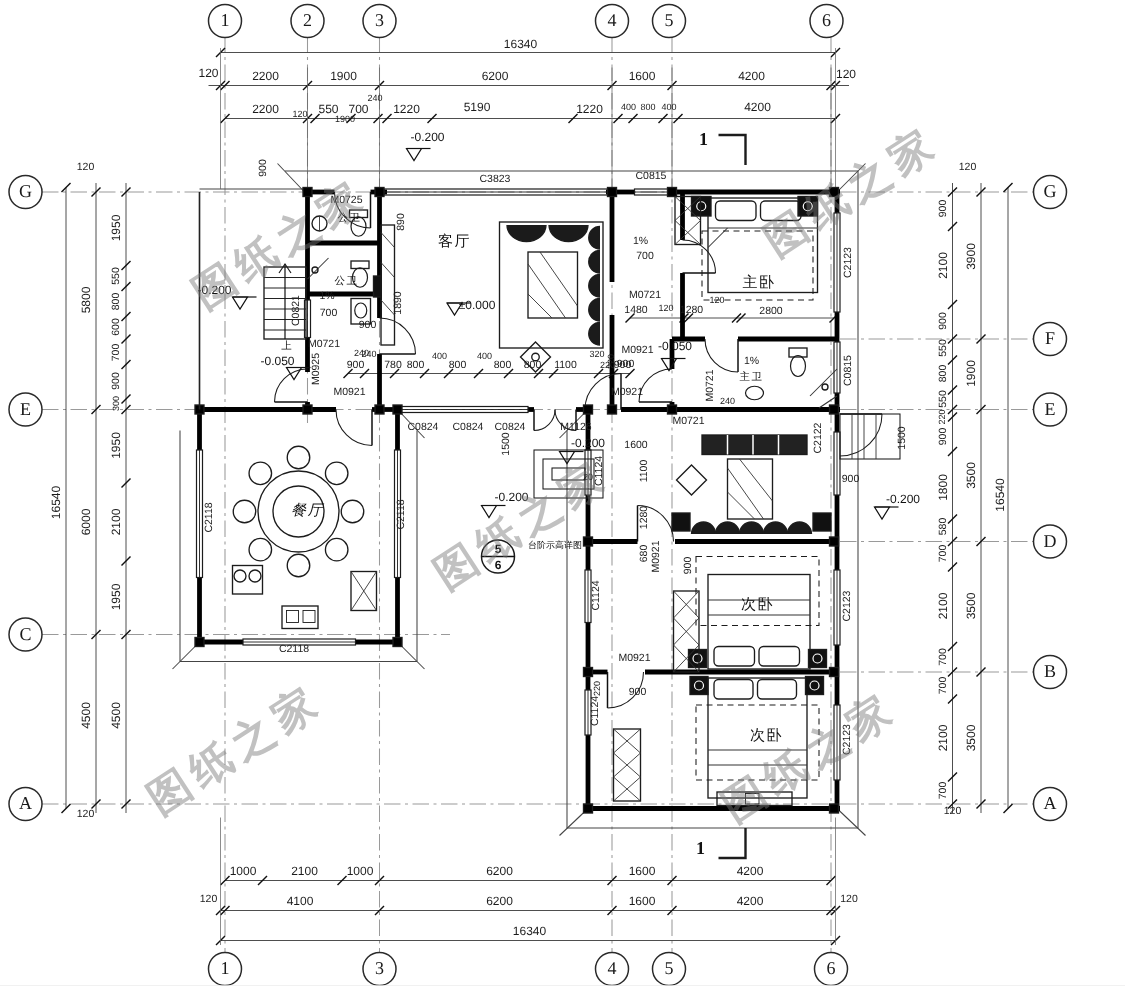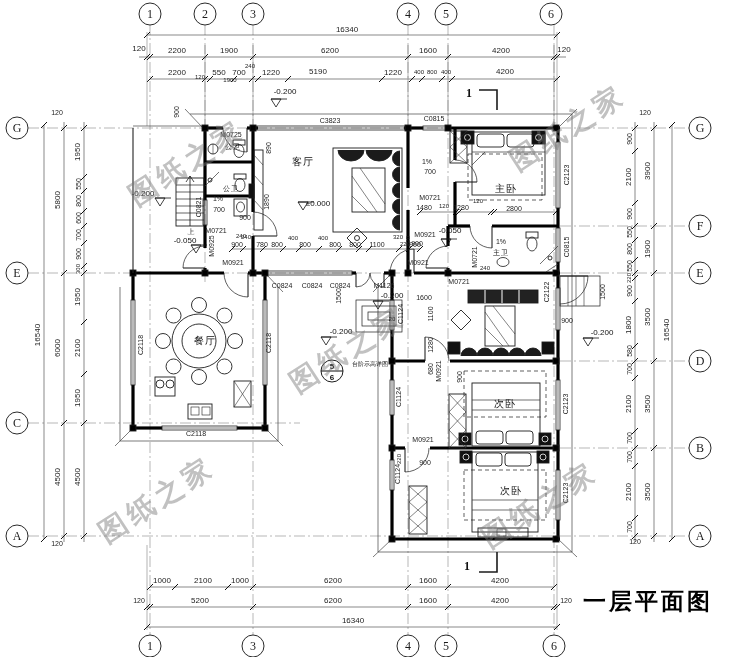--- a/index.html
+++ b/index.html
@@ -486,21 +486,21 @@
       <span class="lbl " style="left: 446px; top: 72px; font-size: 6px;">400</span>
       <span class="lbl " style="left: 505px; top: 72px;">4200</span>
       <span class="lbl  v" style="left: 176px; top: 112px; font-size: 7px;">900</span>
       <span class="lbl " style="left: 162px; top: 581px;">1000</span>
       <span class="lbl " style="left: 203px; top: 581px;">2100</span>
       <span class="lbl " style="left: 240px; top: 581px;">1000</span>
       <span class="lbl " style="left: 333px; top: 581px;">6200</span>
       <span class="lbl " style="left: 428px; top: 581px;">1600</span>
       <span class="lbl " style="left: 500px; top: 581px;">4200</span>
       <span class="lbl " style="left: 139px; top: 600px; font-size: 7px;">120</span>
-      <span class="lbl " style="left: 200px; top: 601px;">5200</span>
+      <span class="lbl " style="left: 200px; top: 601px;">4100</span>
       <span class="lbl " style="left: 333px; top: 601px;">6200</span>
       <span class="lbl " style="left: 428px; top: 601px;">1600</span>
       <span class="lbl " style="left: 500px; top: 601px;">4200</span>
       <span class="lbl " style="left: 566px; top: 600px; font-size: 7px;">120</span>
       <span class="lbl " style="left: 353px; top: 621px;">16340</span>
       <span class="lbl  v" style="left: 78px; top: 152px;">1950</span>
       <span class="lbl  v" style="left: 78px; top: 184px; font-size: 7px;">550</span>
       <span class="lbl  v" style="left: 78px; top: 201px; font-size: 7px;">800</span>
       <span class="lbl  v" style="left: 78px; top: 218px; font-size: 7px;">600</span>
       <span class="lbl  v" style="left: 78px; top: 235px; font-size: 7px;">700</span>
@@ -605,21 +605,21 @@
       <span class="lbl code" style="left: 233px; top: 262px;">M0921</span>
       <span class="lbl code" style="left: 418px; top: 262px;">M0921</span>
       <span class="lbl code" style="left: 430px; top: 197px;">M0721</span>
       <span class="lbl code" style="left: 425px; top: 234px;">M0921</span>
       <span class="lbl code v" style="left: 474px; top: 257px;">M0721</span>
       <span class="lbl code" style="left: 459px; top: 281px;">M0721</span>
       <span class="lbl code v" style="left: 438px; top: 371px;">M0921</span>
       <span class="lbl code" style="left: 423px; top: 439px;">M0921</span>
       <span class="lbl room" style="left: 303px; top: 162px;">客厅</span>
       <span class="lbl room" style="left: 506px; top: 189px;">主卧</span>
-      <span class="lbl room" style="left: 205px; top: 341px;">餐厅</span>
+      <span class="lbl room" style="left: 205px; top: 341px; font-style: italic;">餐厅</span>
       <span class="lbl room" style="left: 505px; top: 404px;">次卧</span>
       <span class="lbl room" style="left: 511px; top: 491px;">次卧</span>
       <span class="lbl room" style="left: 233px; top: 146px; font-size: 7px;">公卫</span>
       <span class="lbl room" style="left: 231px; top: 188px; font-size: 7px;">公卫</span>
       <span class="lbl room" style="left: 501px; top: 252px; font-size: 7px;">主卫</span>
       <span class="lbl level" style="left: 318px; top: 204px;">±0.000</span>
       <span class="lbl level" style="left: 285px; top: 92px;">-0.200</span>
       <span class="lbl level" style="left: 143px; top: 194px;">-0.200</span>
       <span class="lbl level" style="left: 185px; top: 241px;">-0.050</span>
       <span class="lbl level" style="left: 450px; top: 231px;">-0.050</span>
@@ -652,14 +652,13 @@
       <div class="watermark" style="left: 187px; top: 163px;">图纸之家</div>
       <div class="watermark" style="left: 568px; top: 128px;">图纸之家</div>
       <div class="watermark" style="left: 348px; top: 350px;">图纸之家</div>
       <div class="watermark" style="left: 540px; top: 505px;">图纸之家</div>
       <div class="watermark" style="left: 157px; top: 500px;">图纸之家</div>
       <div class="sec" style="left: 469px; top: 93px;">1</div>
       <div class="sec" style="left: 467px; top: 566px;">1</div>
       <div class="det" style="left: 332px; top: 366px;">5</div>
       <div class="det" style="left: 332px; top: 377px;">6</div>
     </div>
-  <div id="title">一层平面图</div>
 </div>
 
 </body></html>

